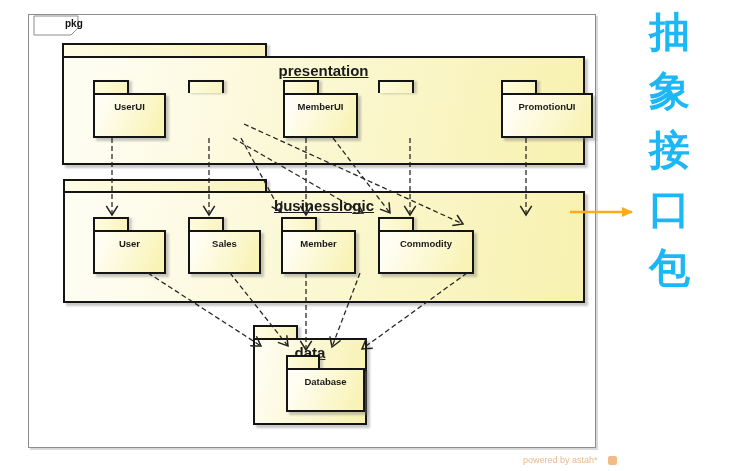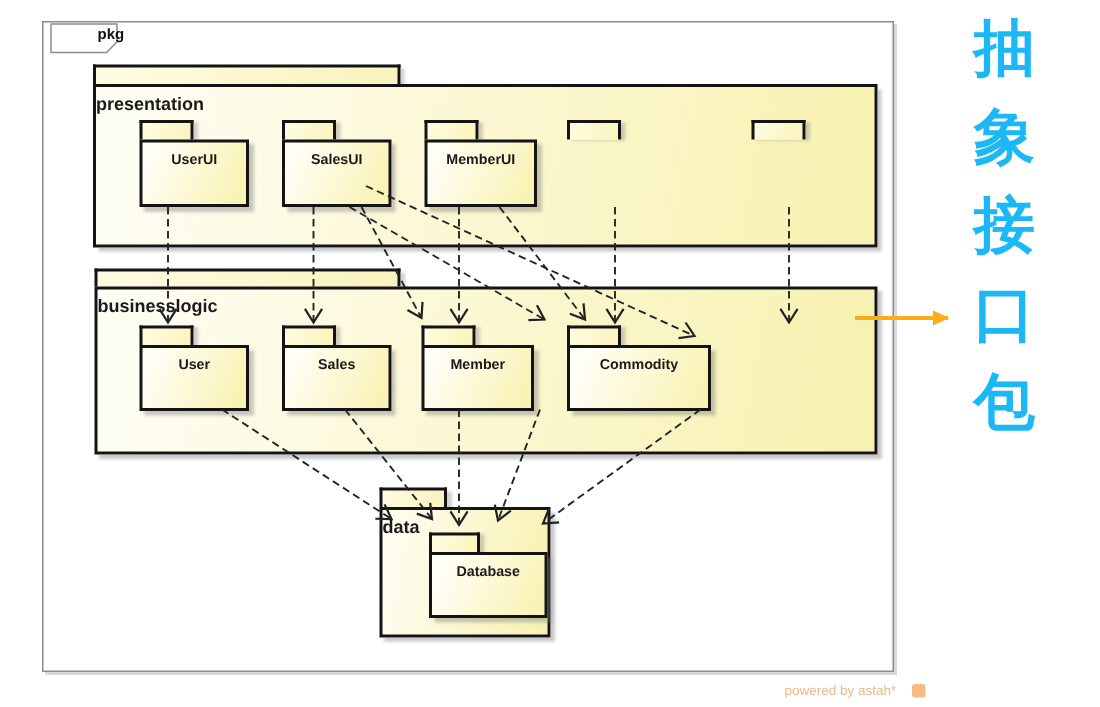--- a/index.html
+++ b/index.html
@@ -13,21 +13,21 @@
            box-shadow:2px 2px 0 #d9d9d9; }
   .frame-tab-svg { position:absolute; left:33px; top:15px; }
   .frame-tab-label { position:absolute; left:41px; top:18px; font-size:10px; font-weight:bold; color:#111;margin-left:24px; }
 
   
   .bigpkg-tab { position:absolute; background:linear-gradient(100deg,#fefce4,#f9f3bc);
                 border:2px solid #141414; border-bottom:none;
                 box-shadow:3px 2px 2px rgba(120,120,120,.35); }
   .bigpkg-body { position:absolute; background:linear-gradient(100deg,#fefdf2 5%,#f8f2b2 95%);
                  border:2px solid #141414; box-shadow:3px 3px 2px rgba(120,120,120,.4); }
-  .bigpkg-label { padding-top:4px; font-size:12px; font-weight:bold; color:#1a1a1a; }
+  .bigpkg-label { text-align:center; padding-top:4px; font-size:15px; font-weight:bold; color:#1a1a1a;text-decoration:underline; }
 
   
   .node { position:absolute;margin-left:18px; }
   .node-tab { width:36px; height:13px; background:linear-gradient(100deg,#fefce0,#faf4bd);
               border:2px solid #141414; border-bottom:none;
               box-shadow:3px 1px 2px rgba(120,120,120,.35); }
   .node-body { width:100%; height:45px; background:linear-gradient(115deg,#fffef6 10%,#f9f3b6 90%);
                border:2px solid #141414; box-shadow:3px 3px 2px rgba(120,120,120,.4); }
   .node-label { display:block; text-align:center; padding-top:6px; font-size:9.5px; font-weight:bold; color:#1a1a1a; }
 
@@ -72,35 +72,35 @@
   </div>
 
   <div class="node" style="left:75px;top:80px;width:73px">
     <div class="node-tab"></div>
     <div class="node-body">
         <span class="node-label">UserUI</span>
       </div>
   </div>
   <div class="node" style="left:170px;top:80px;width:73px">
     <div class="node-tab"></div>
-    <div class="node-body">
-        <span class="node-label">SalesUI</span>
-      </div>
   </div>
   <div class="node" style="left:265px;top:80px;width:75px">
     <div class="node-tab"></div>
     <div class="node-body">
         <span class="node-label">MemberUI</span>
       </div>
   </div>
   <div class="node" style="left:360px;top:80px;width:87px">
     <div class="node-tab"></div>
   </div>
   <div class="node" style="left:483px;top:80px;width:92px">
     <div class="node-tab"></div>
+    <div class="node-body">
+        <span class="node-label">PromotionUI</span>
+      </div>
   </div>
 
   <div class="node" style="left:75px;top:217px;width:73px">
     <div class="node-tab"></div>
     <div class="node-body" style="height:44px">
         <span class="node-label">User</span>
       </div>
   </div>
   <div class="node" style="left:263px;top:217px;width:75px">
     <div class="node-tab"></div>

